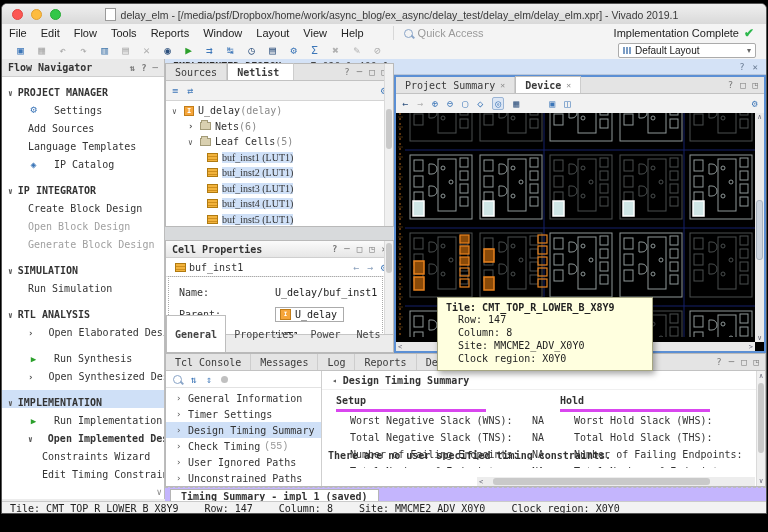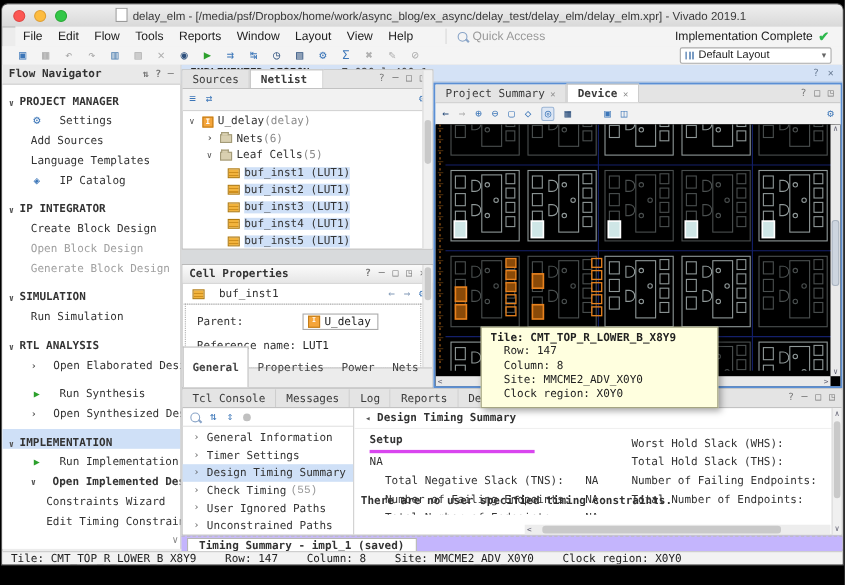--- a/index.html
+++ b/index.html
@@ -15,21 +15,21 @@
   .lights{display:flex;gap:8px;padding-left:10px;}
   .light{width:11px;height:11px;border-radius:50%;}
   .light.red{background:#fc5753;border:1px solid #df4744;box-sizing:border-box;}
   .light.yellow{background:#fdbc40;border:1px solid #de9f34;box-sizing:border-box;}
   .light.green{background:#33c748;border:1px solid #27aa35;box-sizing:border-box;}
   .titletext{flex:1;text-align:center;font-family:"Liberation Sans",sans-serif;font-size:10.5px;
              color:#3a3a3a;white-space:nowrap;overflow:hidden;text-overflow:ellipsis;padding:0 54px 0 10px;}
   .docicon{display:inline-block;width:9px;height:11px;background:#fff;border:1px solid #9a9a9a;
            vertical-align:-2px;margin-right:5px;}
   
-  .menubar{position:absolute;left:12px;top:20px;right:0;height:18px;background:#f4f4f4;
+  .menubar{position:absolute;left:0;top:20px;right:0;height:18px;background:#f4f4f4;
            display:flex;align-items:center;font-family:"Liberation Sans",sans-serif;font-size:11px;}
   .menu-item{padding:0 7px;color:#222;}
   .qa{display:flex;align-items:center;gap:5px;margin-left:22px;color:#9a9a9a;border-left:1px solid #d8d8d8;padding-left:10px;height:14px;}
   .mag{position:relative;width:7px;height:7px;border:1.5px solid #8aa5c8;border-radius:50%;display:inline-block;}
   .mag::after{content:"";position:absolute;left:6px;top:6px;width:4px;height:1.5px;background:#8aa5c8;transform:rotate(45deg);}
   .impl-status{margin-left:auto;display:flex;align-items:center;gap:5px;padding-right:12px;color:#222;}
   .checkmark{color:#2db84d;font-weight:bold;font-size:12px;}
   
   .toolbar{position:absolute;left:0;top:38px;right:0;height:17px;background:#f4f4f4;
            border-bottom:1px solid #c6c6c6;display:flex;align-items:center;padding-left:8px;}
@@ -87,38 +87,38 @@
   .scroll-v .thumb{position:absolute;left:1px;right:1px;height:40px;background:#c9c9c9;border-radius:3px;}
   
   .netlist{position:absolute;left:0;top:4px;width:229px;height:164px;background:#fff;
            border:1px solid #b9b9b9;box-sizing:border-box;}
   .ntree{position:absolute;top:37px;left:0;right:9px;bottom:0;overflow:hidden;padding-top:2px;}
   .trow{height:15.5px;display:flex;align-items:center;white-space:nowrap;}
   .trow.lvl0{padding-left:6px;}
   .trow.lvl1{padding-left:22px;}
   .trow.lvl2{padding-left:38px;}
   .trow .lbl{margin-left:4px;}
-  .trow.sel .lbl,.trow.sel .sfx{background:#cfe0f7;}
+  .trow.sel .lbl,.trow.sel .sfx{background:#cfe0f7;font-family:Liberation Serif, serif;}
   .trow .sfx{color:#8a8a8a;}
   .trow.sel .sfx{color:#555;}
   .ti{display:inline-block;margin-left:3px;}
   .ti.ic-inst{width:10px;height:10px;background:#f5a53a;border:1px solid #c27d19;box-sizing:border-box;
               color:#fff;font-size:7px;line-height:8px;text-align:center;font-weight:bold;}
   .ti.ic-inst::before{content:"I";}
   .ti.ic-folder{width:11px;height:8px;background:#d9d0b0;border:1px solid #a39b78;box-sizing:border-box;position:relative;}
   .ti.ic-folder::before{content:"";position:absolute;left:0;top:-3px;width:5px;height:2px;background:#d9d0b0;border:1px solid #a39b78;border-bottom:none;}
   .ti.ic-lut{width:11px;height:9px;border:1px solid #b07a10;box-sizing:border-box;
              background:repeating-linear-gradient(180deg,#f2b33d 0 2px,#cf8f1d 2px 3px);}
   
   .cellprops{position:absolute;left:0;top:181px;width:229px;height:113px;background:#fff;
              border:1px solid #b9b9b9;box-sizing:border-box;}
   .phead{height:16px;background:linear-gradient(#fbfbfb,#e6e6e6);border-bottom:1px solid #cfcfcf;
          display:flex;align-items:center;padding:0 6px;font-weight:bold;}
   .phead .wbs{margin-left:auto;}
-  .cp-sub{height:18px;border-bottom:1px solid #e0e0e0;display:flex;align-items:center;padding:0 6px;gap:13px;}
+  .cp-sub{height:18px;border-bottom:1px solid #e0e0e0;display:flex;align-items:center;padding:0 6px;gap:3px;}
   .cp-nav{margin-left:auto;display:flex;gap:8px;align-items:center;color:#8aa0bc;}
   .cp-nav .gear{color:#3c76b8;}
   .cp-body{position:absolute;top:35px;left:2px;right:10px;bottom:17px;overflow:hidden;
            border:1px dotted #aaa;padding:4px 0 0 10px;}
   .cp-row{height:22px;display:flex;align-items:center;}
   .cp-row .k{width:96px;color:#333;}
   .cp-row .v{color:#222;}
   .cp-row .v.chip{border:1px solid #ababab;background:#fff;padding:1px 6px 1px 4px;display:inline-flex;align-items:center;gap:4px;}
   .cp-row .v.chip::before{content:"I";width:9px;height:9px;background:#f5a53a;border:1px solid #c27d19;
         color:#fff;font-size:6px;line-height:8px;text-align:center;font-weight:bold;display:inline-block;}
@@ -464,20 +464,24 @@
       <div class="cp-sub">
         <span class="ti ic-lut"></span>
         <span>buf_inst1</span>
         <span class="cp-nav">
           <span>←</span>
           <span>→</span>
           <span class="gear">⚙</span>
         </span>
       </div>
       <div class="cp-body">
+        <div class="cp-row">
+            <span class="k">Name:</span>
+            <span class="v">U_delay/buf_inst1</span>
+          </div>
           <div class="cp-row">
             <span class="k">Parent:</span>
             <span class="v chip">U_delay</span>
           </div>
           <div class="cp-row">
             <span class="k">Reference name:</span>
             <span class="v">LUT1</span>
           </div>
       </div>
       <div class="scroll-v" style="bottom:17px">
@@ -979,36 +983,38 @@
           </div>
         </div>
         <div class="bp-main">
           <div class="bp-mainhead">
               <span>Design Timing Summary</span>
             </div>
           <div class="tcols">
             <div class="tcol" style="left:14px">
               <div class="tname">Setup</div>
               <div class="trw">
+                  <span class="k">Worst Negative Slack (WNS):</span>
                   <span class="v">NA</span>
                 </div>
                 <div class="trw">
                   <span class="k">Total Negative Slack (TNS):</span>
                   <span class="v">NA</span>
                 </div>
                 <div class="trw">
                   <span class="k">Number of Failing Endpoints:</span>
                   <span class="v">NA</span>
                 </div>
                 <div class="trw">
                   <span class="k">Total Number of Endpoints:</span>
                   <span class="v">NA</span>
                 </div>
             </div>
             <div class="tcol" style="left:238px">
+              <div class="tname">Hold</div>
               <div class="trw">
                   <span class="k">Worst Hold Slack (WHS):</span>
                 </div>
                 <div class="trw">
                   <span class="k">Total Hold Slack (THS):</span>
                 </div>
                 <div class="trw">
                   <span class="k">Number of Failing Endpoints:</span>
                 </div>
                 <div class="trw">

